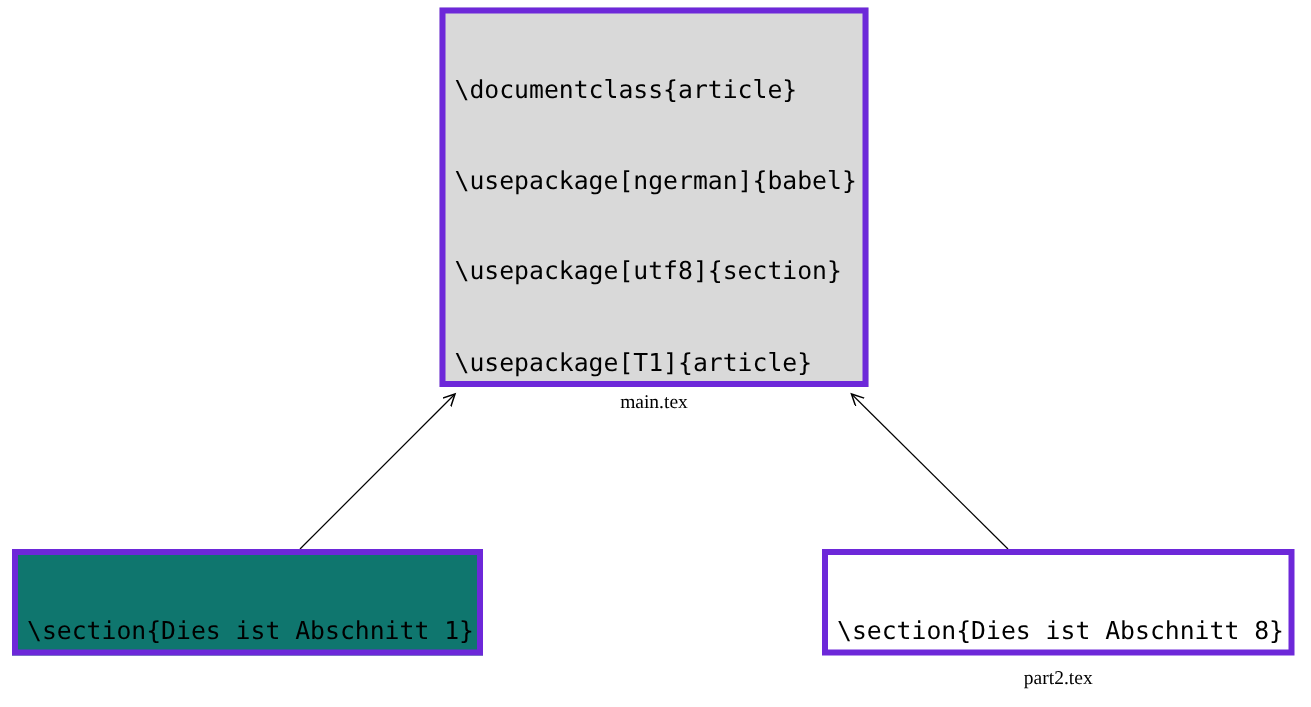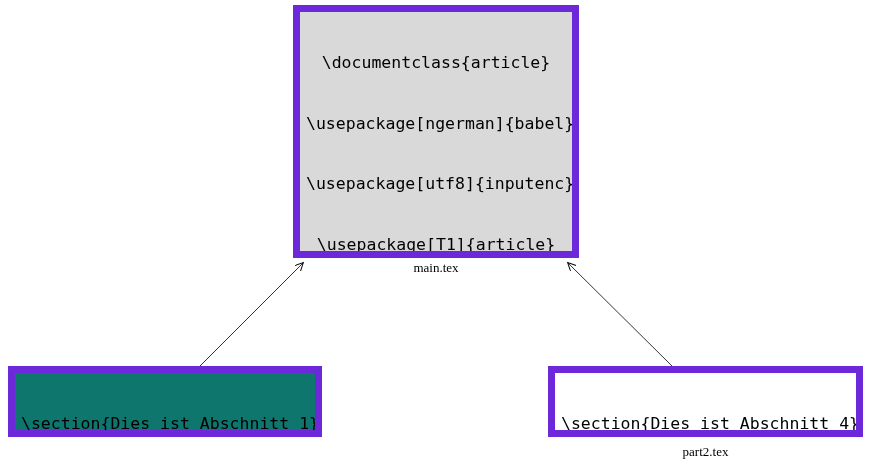--- a/index.html
+++ b/index.html
@@ -11,28 +11,27 @@
     overflow: hidden;
   }
   .arrows-layer {
     position: absolute;
     left: 0; top: 0;
     width: 874px; height: 471px;
   }
   .code-box {
     position: absolute;
     box-sizing: border-box;
-    border: 7px solid #6d28d9;
+    border: 4px solid #6d28d9;
     color: #000000;
     font-family: "DejaVu Sans Mono", monospace;
     font-size: 16.5px;
     padding: 2px 6px 0 6px;
     white-space: pre;
     overflow: hidden;
-    text-align: center;
   }
   .code-line { height: 22.5px; line-height: 22.5px; }
   .main-box  { left: 293px; top: 5px;   width: 286px; height: 253px; }
   .part-box .code-line { height: 22px; line-height: 22px; }
   .part1-box { left: 8px;   top: 366px; width: 314px; height: 71px; background: #0f766e; }
   .part2-box { left: 548px; top: 366px; width: 315px; height: 71px; background: #ffffff; }
   .file-label {
     position: absolute;
     font-family: "Liberation Serif", "DejaVu Serif", serif;
     font-size: 13px;
@@ -54,38 +53,38 @@
         <path d="M0,0 L8,4 L0,8" fill="none" stroke="#000000" stroke-width="1"></path>
       </marker>
     </defs>
     <line x1="200" y1="366" x2="303" y2="263" stroke="#000000" stroke-width="0.8" marker-end="url(#arrowhead)"></line>
     <line x1="672" y1="366" x2="568" y2="263" stroke="#000000" stroke-width="0.8" marker-end="url(#arrowhead)"></line>
   </svg>
 
   <div class="code-box main-box" style="background: rgb(217, 217, 217);">
     <div class="code-line">\documentclass{article}</div>
     <div class="code-line">\usepackage[ngerman]{babel}</div>
-    <div class="code-line">\usepackage[utf8]{inputenc}</div>
+    <div class="code-line">\usepackage[utf8]{section}</div>
     <div class="code-line">\usepackage[T1]{article}</div>
     
     
     
     
     
     
     
   </div>
   <div class="file-label main-label">main.tex</div>
 
   <div class="code-box part-box part1-box">
     <div class="code-line">\section{Dies ist Abschnitt 1}</div>
     
     
   </div>
 
   <div class="code-box part-box part2-box">
-    <div class="code-line">\section{Dies ist Abschnitt 4}</div>
+    <div class="code-line">\section{Dies ist Abschnitt 8}</div>
     
     
   </div>
   <div class="file-label part2-label">part2.tex</div>
 
 </div>
 
 </body></html>

